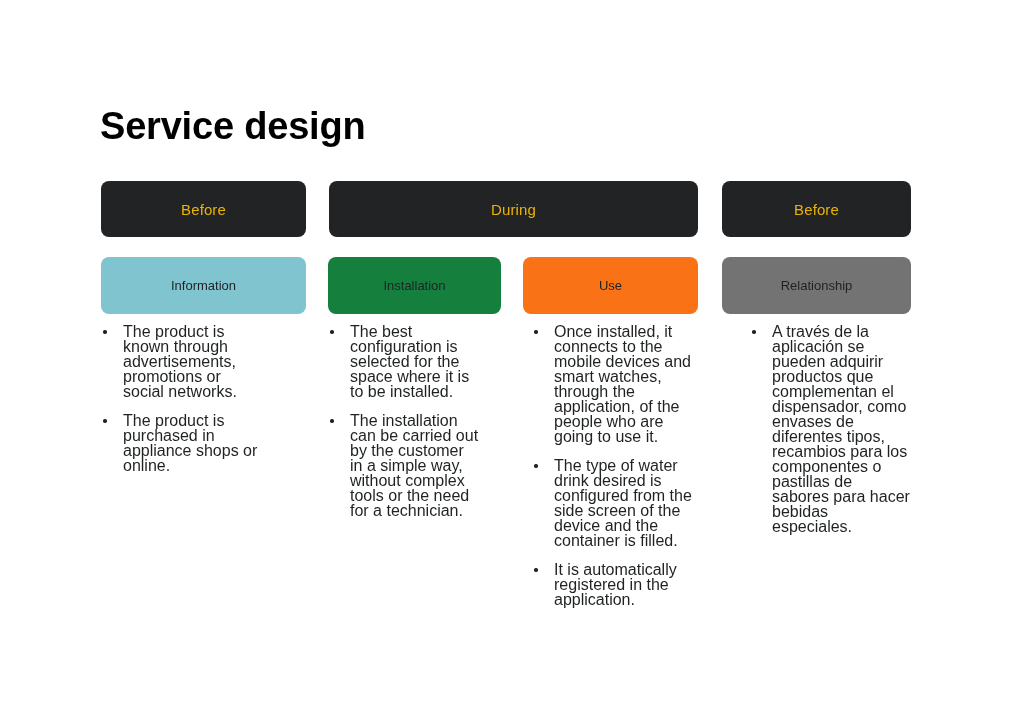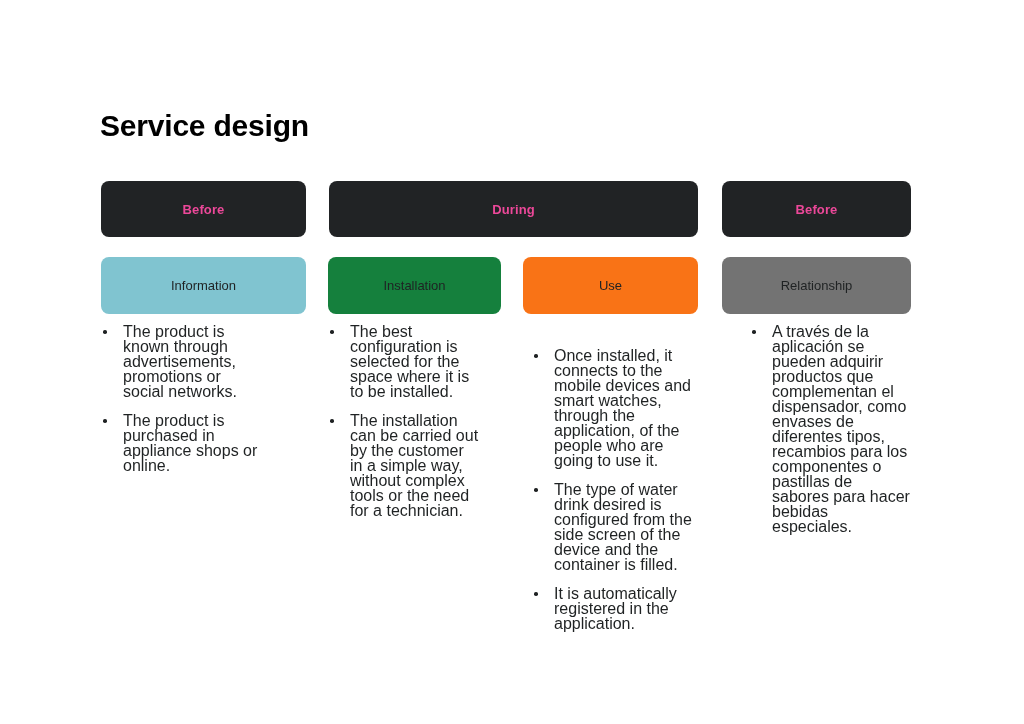--- a/index.html
+++ b/index.html
@@ -21,21 +21,21 @@
     left: 0;
     top: 0;
     width: 1024px;
     height: 724px;
   }
 
   .page-title {
     position: absolute;
     left: 100px;
     top: 106px;
-    font-size: 30px;
+    font-size: 38px;
     font-weight: bold;
     letter-spacing: -0.2px;
     color: #000000;
     line-height: 40px;
     white-space: nowrap;
   }
 
   
   .phase-row {
     position: absolute;
@@ -48,23 +48,23 @@
     position: absolute;
     top: 0;
     height: 56px;
     background: #212325;
     border-radius: 8px;
     display: flex;
     align-items: center;
     justify-content: center;
   }
   .phase-label {
-    color: #ec4899;
-    font-size: 13px;
-    font-weight: bold;
+    color: #eab308;
+    font-size: 15px;
+    font-weight: normal;
     letter-spacing: 0.1px;
   }
 
   
   .stage-row {
     position: absolute;
     left: 0;
     top: 257px;
     width: 1024px;
     height: 57px;
@@ -170,21 +170,21 @@
       <div class="bullet-col" style="left: 328px; width: 152px;">
         <div class="bullet-item">
           <span class="bullet-dot" style="background: rgb(31, 34, 35);"></span>
           <span class="bullet-text">The best configuration is selected for the space where it is to be installed.</span>
         </div>
         <div class="bullet-item">
           <span class="bullet-dot" style="background: rgb(31, 34, 35);"></span>
           <span class="bullet-text">The installation can be carried out by the customer in a simple way, without complex tools or the need for a technician.</span>
         </div>
       </div>
-      <div class="bullet-col" style="left: 532px; width: 160px; margin-top: 24px;">
+      <div class="bullet-col" style="left: 532px; width: 160px;">
         <div class="bullet-item">
           <span class="bullet-dot" style="background: rgb(31, 34, 35);"></span>
           <span class="bullet-text">Once installed, it connects to the mobile devices and smart watches, through the application, of the people who are going to use it.</span>
         </div>
         <div class="bullet-item">
           <span class="bullet-dot" style="background: rgb(31, 34, 35);"></span>
           <span class="bullet-text">The type of water drink desired is configured from the side screen of the device and the container is filled.</span>
         </div>
         <div class="bullet-item">
           <span class="bullet-dot" style="background: rgb(31, 34, 35);"></span>

